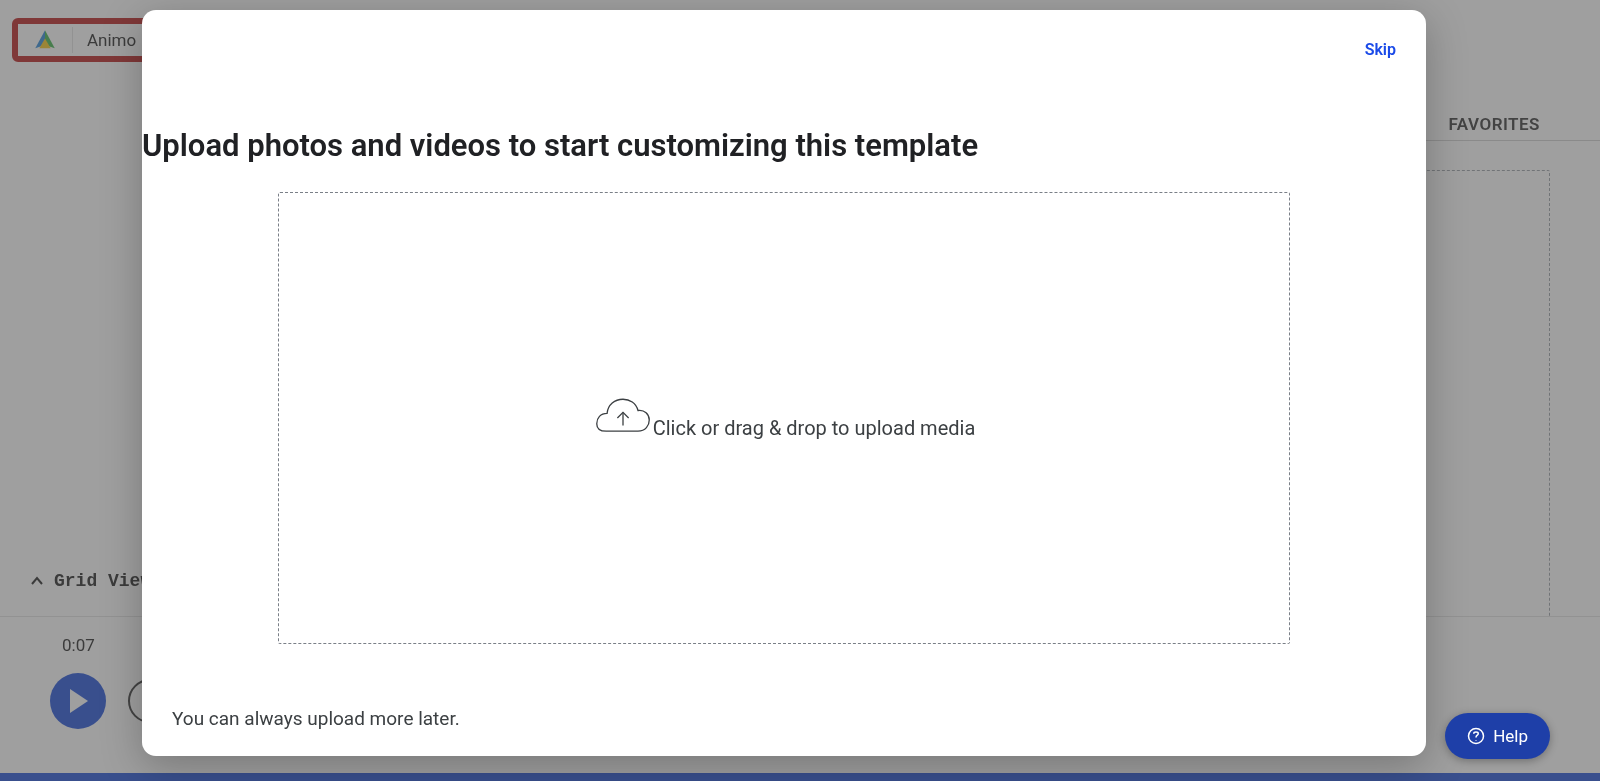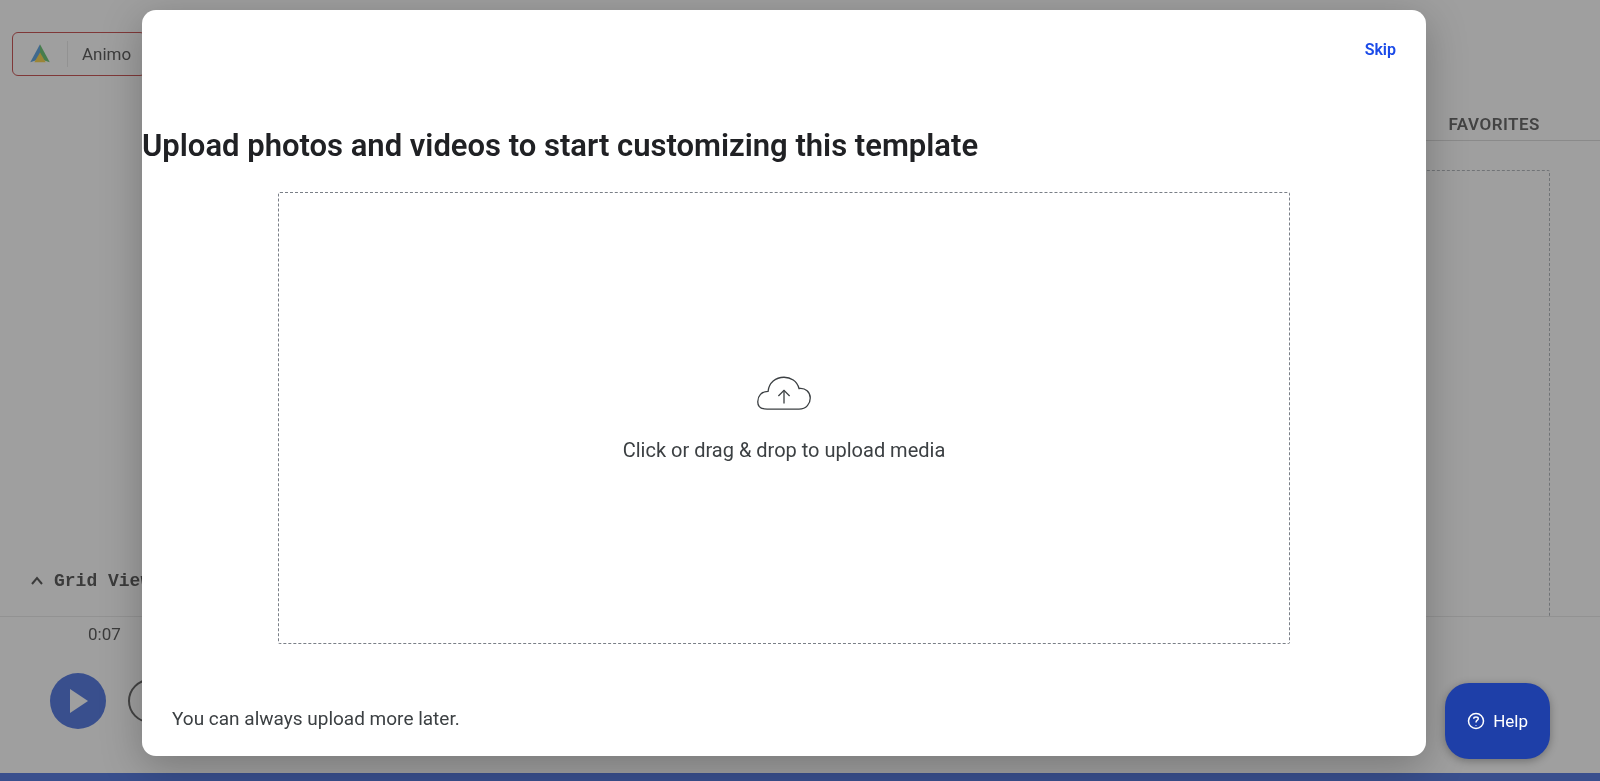--- a/index.html
+++ b/index.html
@@ -16,26 +16,26 @@
       background: #ffffff;
     }
     
     .app-bg {
       position: absolute;
       inset: 0;
       background: #ffffff;
     }
     .topbar {
       position: absolute;
-      top: 32px;
+      top: 18px;
       left: 12px;
       display: flex;
       align-items: center;
       background: #fff;
-      border: 1px solid #b91c1c;
+      border: 6px solid #b91c1c;
       border-radius: 6px;
       padding: 8px 14px;
       height: 44px;
     }
     .logo {
       width: 26px;
       height: 26px;
       margin-right: 14px;
     }
     .vdiv {
@@ -104,24 +104,23 @@
       left: 0;
       bottom: 0;
       width: 100%;
       height: 165px;
       border-top: 1px solid #e3e3e3;
       background: #fff;
     }
     .timestamp {
       position: absolute;
       left: 62px;
-      top: 7px;
+      top: 18px;
       font-size: 17px;
       color: #222;
-      margin-left: 26px;
     }
     .play-btn {
       position: absolute;
       left: 50px;
       top: 56px;
       width: 56px;
       height: 56px;
       border-radius: 50%;
       background: #1e4fd8;
       display: flex;
@@ -194,21 +193,20 @@
       text-decoration: none;
       cursor: pointer;
     }
     .dropzone {
       margin: 28px auto 0 auto;
       width: 1012px;
       height: 452px;
       border: 1px dashed #7a7f87;
       border-radius: 2px;
       display: flex;
-      flex-direction: column;
       align-items: center;
       justify-content: center;
       cursor: pointer;
     }
     .dropzone svg {
       width: 60px;
       height: 44px;
       stroke: #3c4043;
       fill: none;
       stroke-width: 1.4;
@@ -226,21 +224,21 @@
       color: #3c4043;
     }
     
     .help-pill {
       position: absolute;
       right: 50px;
       bottom: 22px;
       background: #1e3fa8;
       color: #fff;
       border-radius: 24px;
-      padding: 28px 22px;
+      padding: 13px 22px;
       display: flex;
       align-items: center;
       font-size: 17px;
       cursor: pointer;
       box-shadow: 0 2px 8px rgba(0,0,0,0.3);
     }
     .help-pill svg {
       width: 18px;
       height: 18px;
       margin-right: 8px;

